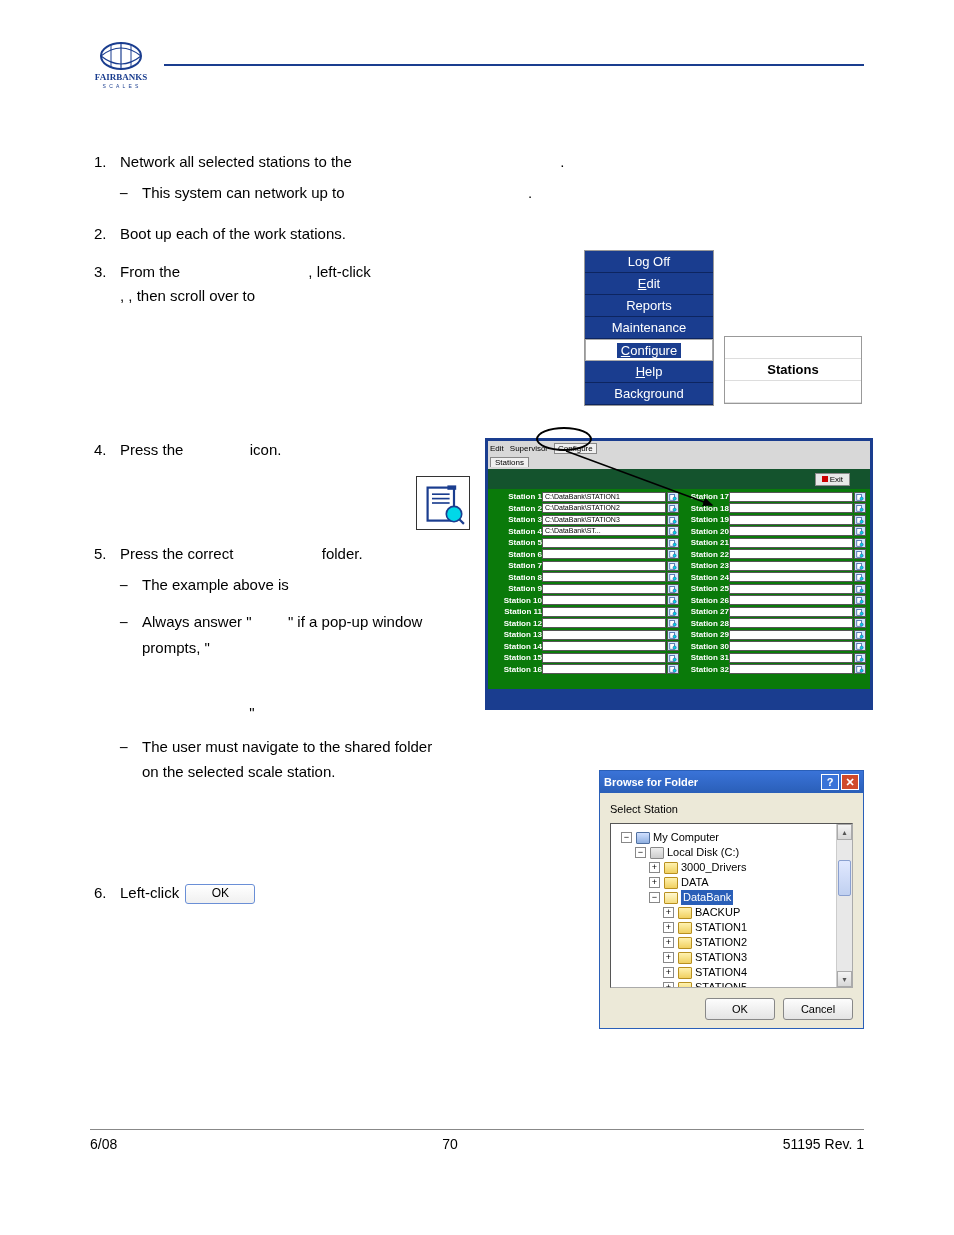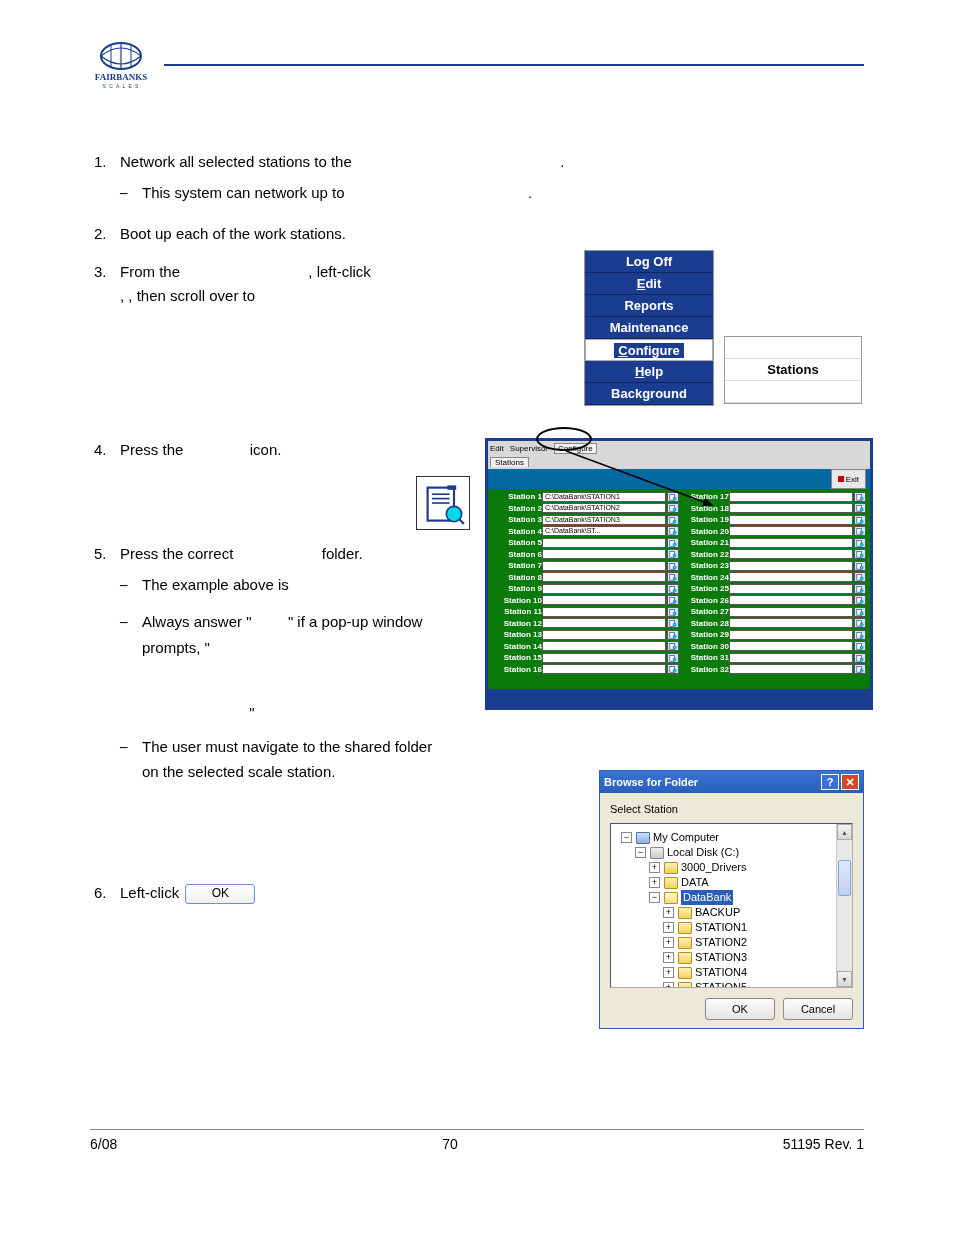--- a/index.html
+++ b/index.html
@@ -14,33 +14,33 @@
   .instr-item { display: flex; align-items: flex-start; margin-bottom: 10px; line-height: 1.6; }
   .instr-num { min-width: 30px; padding-left: 4px; }
   .instr-body { flex: 1; }
   .sub-list { list-style: none; margin-top: 6px; margin-left: 0; }
   .sub-item { display: flex; align-items: flex-start; margin-bottom: 6px; line-height: 1.7; }
   .sub-dash { min-width: 22px; font-weight: bold; font-family: "Times New Roman", serif; }
   .gap { display: inline-block; }
   .ok-btn-inline { display: inline-flex; align-items: center; justify-content: center; width: 70px; height: 20px; border: 1px solid #6a8fd6; border-radius: 3px; background: linear-gradient(#fff, #f0f0f0); font-size: 12px; vertical-align: middle; margin-left: 2px; }
   .menu-float { position: absolute; top: 250px; right: 90px; width: 280px; }
   .menu-box { width: 130px; border: 1px solid #999; background: #fff; }
-  .menu-row { height: 22px; line-height: 22px; text-align: center; font-size: 13px; font-weight: bold; color: #fff; background: #1a3d8f; border-bottom: 1px solid #0d2560; }
+  .menu-row { height: 22px; line-height: 22px; text-align: center; font-size: 13px; font-weight: normal; color: #fff; background: #1a3d8f; border-bottom: 1px solid #0d2560; }
   .menu-row.highlight { background: #fff; border: 1px solid #aaa; }
   .menu-row.highlight span { background: #1a3d8f; color: #fff; padding: 0 4px; }
   .menu-sub { position: absolute; top: 86px; left: 140px; width: 138px; border: 1px solid #999; background: #fff; }
   .menu-sub-row { height: 22px; line-height: 22px; text-align: center; font-size: 13px; font-weight: bold; color: #000; background: #fff; border-bottom: 1px solid #ddd; }
   .menu-sub-row.empty { height: 22px; }
   .stations-window { position: absolute; top: 438px; left: 485px; width: 388px; height: 272px; border: 3px solid #1a3d8f; background: #1a3d8f; font-size: 8px; }
   .stations-menubar { height: 14px; background: #d8d8d8; display: flex; align-items: center; padding: 0 2px; gap: 6px; font-size: 8px; color: #000; }
   .stations-menubar span { cursor: default; }
   .stations-menubar .mbox { border: 1px solid #888; padding: 0 3px; background: #f0f0f0; }
   .stations-tabbar { height: 14px; background: #d8d8d8; display: flex; align-items: center; padding: 0 2px; }
   .stations-tabbar .tab { border: 1px solid #888; border-bottom: none; padding: 0 4px; background: #f0f0f0; font-size: 8px; }
-  .stations-toolbar { height: 20px; background: #0369a1; display: flex; justify-content: flex-end; padding: 0 4px; }
+  .stations-toolbar { height: 20px; background: #14532d; display: flex; align-items: center; justify-content: flex-end; padding: 0 20px; }
   .exit-btn { background: #e8e8e8; border: 1px solid #888; font-size: 8px; padding: 1px 6px; display: flex; align-items: center; gap: 2px; }
   .exit-btn::before { content: ""; display: inline-block; width: 6px; height: 6px; background: #c00; }
   .stations-grid { background: #0a7a0a; height: 200px; padding: 2px 4px; display: flex; }
   .stations-col { flex: 1; }
   .station-row { display: flex; align-items: center; height: 11px; margin-bottom: 0.5px; }
   .station-label { color: #fff; font-weight: bold; font-size: 8px; width: 50px; text-align: right; }
   .station-input { flex: 1; height: 10px; background: #fff; border: 1px solid #555; font-size: 7px; padding: 0 2px; overflow: hidden; white-space: nowrap; color: #000; }
   .station-icon { width: 12px; height: 10px; background: #d0e8ff; border: 1px solid #555; margin-left: 1px; display:flex; align-items:center; justify-content:center; }
   .station-icon svg { width: 8px; height: 8px; }
   .ellipse-ring { position: absolute; top: -14px; left: 48px; width: 56px; height: 24px; border: 2px solid #000; border-radius: 50%; z-index: 10; }

